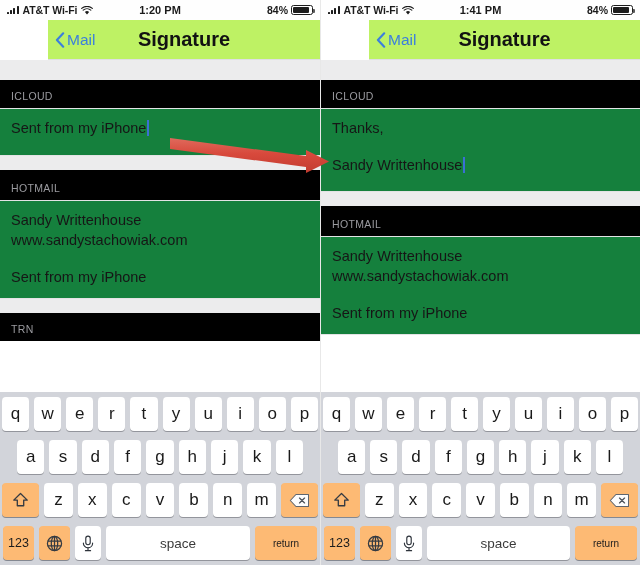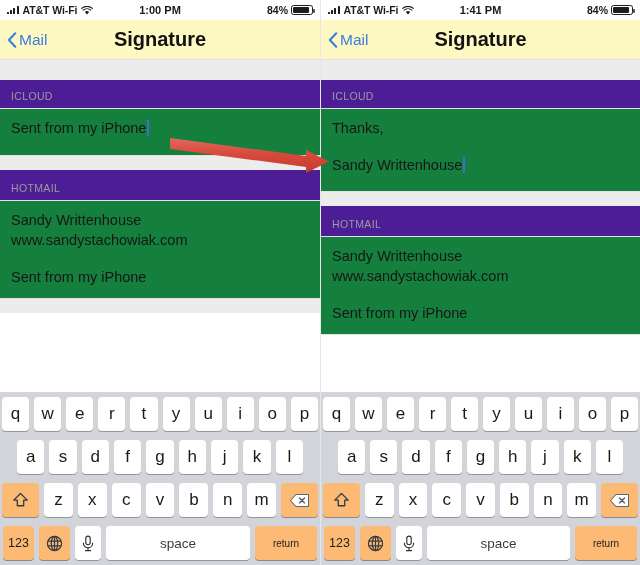--- a/index.html
+++ b/index.html
@@ -57,24 +57,25 @@
     position: absolute; right: -3px; top: 3px;
     width: 1.6px; height: 4px;
     background: #5a5a5a; border-radius: 0 1px 1px 0;
   }
   .battery > span { display: block; height: 100%; background: #1d1d1d; border-radius: 1px; }
 
   
   .navbar {
     position: relative;
     height: 40px;
-    background: #fef9c3;
+    background: #bef264;
     display: flex;
     align-items: center;
     border-bottom: 1px solid #dfdfe2;
+    margin-left: 48px;
   }
   .nav-back {
     display: flex; align-items: center; gap: 2px;
     padding-left: 7px;
     color: #3b7ede;
     font-size: 15.5px;
     cursor: pointer;
   }
   .chev { width: 10px; height: 16px; flex: 0 0 auto; }
   .nav-title {
@@ -82,21 +83,21 @@
     text-align: center;
     font-size: 20px;
     font-weight: bold;
     color: #121212;
     pointer-events: none;
   }
 
   
   .tableview { background: #ececed; }
   .group-header {
-    background: #4c1d95;
+    background: #000000;
     color: #9b9ba0;
     font-size: 10.5px;
     letter-spacing: .35px;
     padding: 0 0 6px 11px;
     display: flex; align-items: flex-end;
   }
   .cell {
     background: #15803d;
     padding: 9px 11px 11px 11px;
     border-top: 1px solid #e3e3e5;
@@ -171,21 +172,21 @@
             <i></i>
             <i></i>
           </span>
         <span class="carrier-name">AT&amp;T Wi-Fi</span>
         <svg class="wifi-glyph" viewBox="0 0 16 12">
           <path d="M8 11.2 L5.2 7.9 A4.4 4.4 0 0 1 10.8 7.9 Z" fill="#1b1b1b"></path>
           <path d="M2.9 5.6 A7.6 7.6 0 0 1 13.1 5.6" stroke="#1b1b1b" stroke-width="1.5" fill="none" stroke-linecap="round"></path>
           <path d="M0.9 3.2 A10.6 10.6 0 0 1 15.1 3.2" stroke="#1b1b1b" stroke-width="1.5" fill="none" stroke-linecap="round"></path>
         </svg>
       </div>
-      <div class="sb-center">1:00 PM</div>
+      <div class="sb-center">1:20 PM</div>
       <div class="sb-right">
         <span class="battery-pct">84%</span>
         <span class="battery">
             <span style="width:88%"></span>
           </span>
       </div>
     </div>
 
     <div class="navbar">
       <div class="nav-back">
@@ -205,20 +206,21 @@
       </div>
       <div class="spacer-sm"></div>
       <div class="group-header" style="height:30px">HOTMAIL</div>
       <div class="cell" style="min-height:94px">
         <div class="sig-line">Sandy Writtenhouse</div>
         <div class="sig-line">www.sandystachowiak.com</div>
         <div class="sig-gap"></div>
         <div class="sig-line">Sent from my iPhone</div>
       </div>
       <div class="spacer-sm"></div>
+      <div class="group-header" style="height:28px">TRN</div>
     </div>
 
     <div class="keyboard">
       <div class="kb-row">
         <div class="key">q</div>
         <div class="key">w</div>
         <div class="key">e</div>
         <div class="key">r</div>
         <div class="key">t</div>
         <div class="key">y</div>

